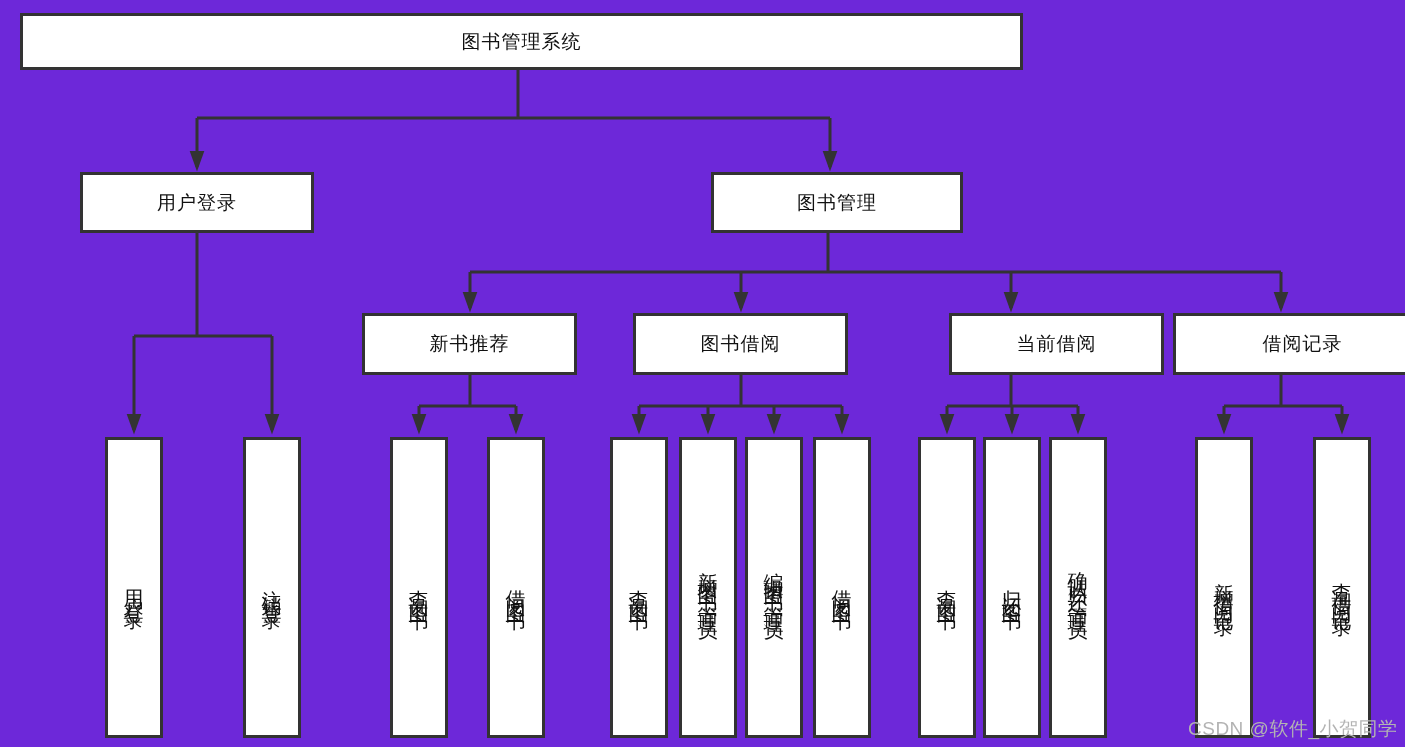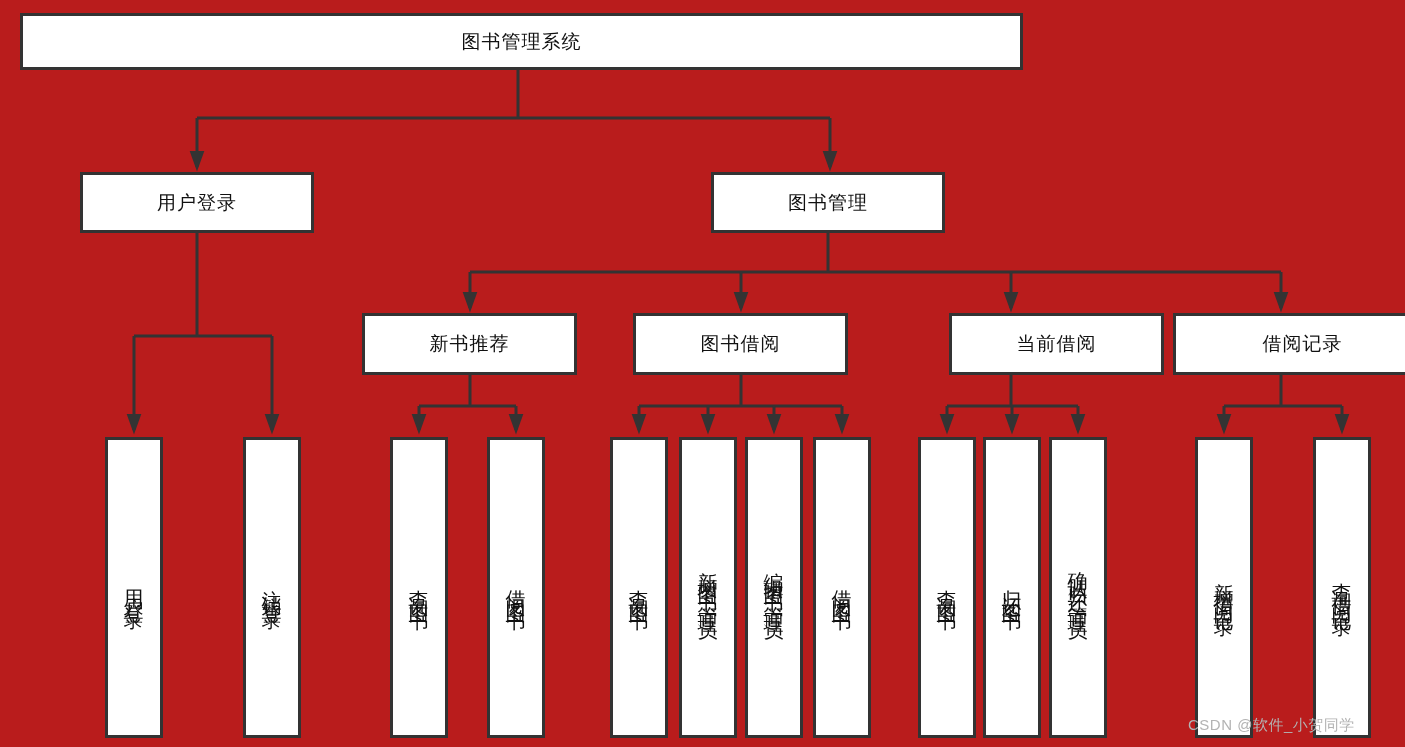--- a/index.html
+++ b/index.html
@@ -5,21 +5,21 @@
   html, body {
     margin: 0;
     padding: 0;
     background: #ffffff;
     font-family: "Liberation Sans", "DejaVu Sans", sans-serif;
   }
   .canvas {
     position: relative;
     width: 1405px;
     height: 747px;
-    background: #b91c1c;
+    background: #6d28d9;
     overflow: hidden;
   }
   .connectors {
     position: absolute;
     left: 0;
     top: 0;
     pointer-events: none;
   }
   .box {
     position: absolute;
@@ -43,21 +43,21 @@
     writing-mode: vertical-rl;
     text-orientation: mixed;
     font-size: 20px;
     letter-spacing: 7px;
     line-height: 1;
   }
   .watermark {
     position: absolute;
     left: 1188px;
     top: 716px;
-    font-size: 15px;
+    font-size: 19px;
     color: #b3b3b3;
     letter-spacing: 0.5px;
     z-index: 5;
     white-space: nowrap;
   }
 </style>
 </head>
 <body>
 
 <div class="canvas">
@@ -115,21 +115,21 @@
         <path d="M1281,375 V406 M1224,406 H1342"></path>
         <line x1="1224" y1="406" x2="1224" y2="430" marker-end="url(#arrowhead)"></line>
         <line x1="1342" y1="406" x2="1342" y2="430" marker-end="url(#arrowhead)"></line>
       </g>
     </g>
   </svg>
 
   <div class="box" style="left:20px; top:13px; width:1003px; height:57px;">图书管理系统</div>
 
   <div class="box" style="left:80px; top:172px; width:234px; height:61px;">用户登录</div>
-  <div class="box" style="left:711px; top:172px; width:234px; height:61px;">图书管理</div>
+  <div class="box" style="left:711px; top:172px; width:252px; height:61px;">图书管理</div>
 
   <div class="box" style="left:362px; top:313px; width:215px; height:62px;">新书推荐</div>
   <div class="box" style="left:633px; top:313px; width:215px; height:62px;">图书借阅</div>
   <div class="box" style="left:903px; top:313px; width:215px; height:62px;margin-left:46px;">当前借阅</div>
   <div class="box" style="left:1173px; top:313px; width:259px; height:62px;">借阅记录</div>
 
   <div class="box vbox" style="left:105px;">
     <span class="vtext">用户登录</span>
   </div>
   <div class="box vbox" style="left:243px;">

